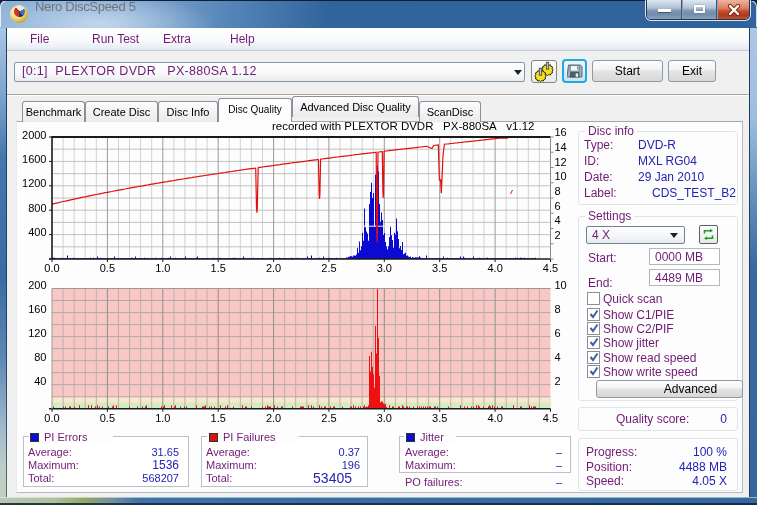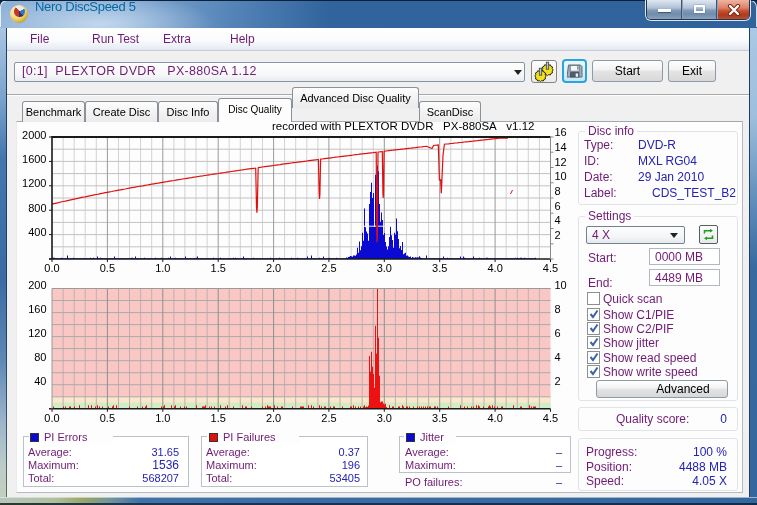--- a/index.html
+++ b/index.html
@@ -36,21 +36,21 @@
 <div class="abs" style="left:0;top:497px;width:757px;height:8px;
   background:linear-gradient(to right,#b7c6bc 0,#afbf9e 55px,#95a566 85px,#7191a0 112px,#3f72a7 140px,#3a6da4 300px,#35679e 100%);"></div>
 <div class="abs" style="left:0;top:497px;width:757px;height:1px;background:rgba(240,248,240,0.55);"></div>
 <div class="abs" style="left:0;top:503px;width:757px;height:2px;
   background:linear-gradient(to right,#2c3a2c 0,#1b3450 150px,#112c49 100%);"></div>
 
 <div class="abs" style="left:10px;top:5px;width:18px;height:18px;border-radius:50%;
   background:radial-gradient(circle at 38% 32%,#fffbe0 0,#f7e291 38%,#e3bc4a 62%,#b08a1e 85%,#7a5c0c 100%);"></div>
 <div class="abs" style="left:14px;top:6px;width:11px;height:11px;border-radius:50%;
   background:conic-gradient(from 320deg,#e8e8ee 0 100deg,#3a70c8 100deg 180deg,#203a60 180deg 225deg,#cc3322 225deg 360deg);"></div>
-<div class="lbl" style="left:35px;top:0;font-size:13px;letter-spacing:-0.3px;color:#0369a1;">Nero DiscSpeed 5</div>
+<div class="lbl" style="left:35px;top:0;font-size:13px;letter-spacing:-0.3px;color:#737373;">Nero DiscSpeed 5</div>
 
 <div class="abs" style="left:645px;top:0;width:106px;height:21px;border:1px solid #dce6f0;border-top:none;
   border-radius:0 0 6px 6px;overflow:hidden;">
 <div class="abs" style="left:0;top:0;width:104px;height:20px;border:1px solid #24364c;border-top:none;
   border-radius:0 0 5px 5px;overflow:hidden;background:#8ba0bd;">
   <div class="abs" style="left:0;top:0;width:35px;height:20px;
     background:linear-gradient(#dfe7f1,#b0c1d6 40%,#8399b5 52%,#708cab 70%,#8ea6c2);border-right:1px solid #3f556e;"></div>
   <div class="abs" style="left:36px;top:0;width:34px;height:20px;
     background:linear-gradient(#dfe7f1,#b0c1d6 40%,#8399b5 52%,#708cab 70%,#8ea6c2);border-right:1px solid #3f556e;"></div>
   <div class="abs" style="left:71px;top:0;width:33px;height:20px;
@@ -117,21 +117,21 @@
 
 <div class="abs" style="left:22px;top:101px;width:63px;height:21px;border:1px solid #8b919a;border-bottom:none;
   border-radius:3px 3px 0 0;background:linear-gradient(#fdfdfd,#f1f1f1 60%,#ebebeb);
   font-size:11px;text-align:center;line-height:20px;">Benchmark</div>
 <div class="abs" style="left:85px;top:101px;width:73px;height:21px;border:1px solid #8b919a;border-bottom:none;
   border-radius:3px 3px 0 0;background:linear-gradient(#fdfdfd,#f1f1f1 60%,#ebebeb);
   font-size:11px;text-align:center;line-height:20px;">Create Disc</div>
 <div class="abs" style="left:158px;top:101px;width:60px;height:21px;border:1px solid #8b919a;border-bottom:none;
   border-radius:3px 3px 0 0;background:linear-gradient(#fdfdfd,#f1f1f1 60%,#ebebeb);
   font-size:11px;text-align:center;line-height:20px;">Disc Info</div>
-<div class="abs" style="left:292px;top:87px;width:127px;height:21px;border:1px solid #8b919a;border-bottom:none;
+<div class="abs" style="left:292px;top:96px;width:127px;height:21px;border:1px solid #8b919a;border-bottom:none;
   border-radius:3px 3px 0 0;background:linear-gradient(#fdfdfd,#f1f1f1 60%,#ebebeb);
   font-size:11px;text-align:center;line-height:20px;">Advanced Disc Quality</div>
 <div class="abs" style="left:419px;top:101px;width:62px;height:21px;border:1px solid #8b919a;border-bottom:none;
   border-radius:3px 3px 0 0;background:linear-gradient(#fdfdfd,#f1f1f1 60%,#ebebeb);
   font-size:11px;text-align:center;line-height:20px;">ScanDisc</div>
 
 <div class="abs" style="left:218px;top:98px;width:74px;height:24px;border:1px solid #8b919a;border-bottom:none;
   border-radius:3px 3px 0 0;background:#fdfdfd;font-size:10px;text-align:center;line-height:21px;">Disc Quality</div>
 
 <svg width="757" height="505" viewBox="0 0 757 505" style="position:absolute;left:0;top:0" font-family="Liberation Sans, sans-serif">
@@ -263,21 +263,21 @@
 <svg class="abs" style="left:588px;top:351px;" width="12" height="12" viewBox="0 0 12 12">
     <path d="M2.5 6l2.5 3L9.5 2.5" fill="none" stroke="#3c62a8" stroke-width="2"></path>
   </svg>
 <div class="lbl" style="left:603px;top:352px;">Show read speed</div>
 <div class="cb" style="left:587px;top:365px;"></div>
 <svg class="abs" style="left:588px;top:365px;" width="12" height="12" viewBox="0 0 12 12">
     <path d="M2.5 6l2.5 3L9.5 2.5" fill="none" stroke="#3c62a8" stroke-width="2"></path>
   </svg>
 <div class="lbl" style="left:603px;top:366px;">Show write speed</div>
 
-<div class="btn" style="left:596px;top:380px;width:132px;height:18px;line-height:16px;padding-left:42px;">Advanced</div>
+<div class="btn" style="left:596px;top:380px;width:147px;height:18px;line-height:16px;padding-left:42px;">Advanced</div>
 
 <div class="gbox" style="left:578px;top:407px;width:160px;height:24px;"></div>
 <div class="lbl" style="left:586px;top:413px;margin-left:30px;">Quality score:</div>
 <div class="lbl val" style="left:686px;top:413px;width:41px;text-align:right;">0</div>
 
 <div class="gbox" style="left:578px;top:438px;width:160px;height:53px;"></div>
 <div class="lbl" style="left:586px;top:446px;">Progress:</div>
 <div class="lbl val" style="left:640px;top:446px;width:87px;text-align:right;">100 %</div>
 <div class="lbl" style="left:586px;top:461px;">Position:</div>
 <div class="lbl val" style="left:640px;top:461px;width:87px;text-align:right;">4488 MB</div>
@@ -297,21 +297,21 @@
 
 <div class="sbox" style="left:201px;top:436px;width:167px;height:51px;"></div>
 <div class="abs" style="left:207px;top:432px;width:92px;height:11px;background:#fdfdfd;"></div>
 <div class="abs" style="left:209px;top:433px;width:9px;height:9px;background:#e01010;border:1px solid #333;"></div>
 <div class="lbl" style="left:223px;top:431px;font-size:11px;">PI Failures</div>
 <div class="lbl" style="left:206px;top:446px;font-size:11px;">Average:</div>
 <div class="lbl val" style="left:280px;top:446px;font-size:11px;width:80px;text-align:right;">0.37</div>
 <div class="lbl" style="left:206px;top:459px;font-size:11px;">Maximum:</div>
 <div class="lbl val" style="left:280px;top:459px;font-size:11px;width:80px;text-align:right;">196</div>
 <div class="lbl" style="left:206px;top:472px;font-size:11px;">Total:</div>
-<div class="lbl val" style="left:280px;top:472px;font-size:11px;width:80px;text-align:right;">53405</div>
+<div class="lbl val" style="left:272px;top:472px;font-size:14px;width:80px;text-align:right;">53405</div>
 
 <div class="sbox" style="left:399px;top:436px;width:172px;height:37px;"></div>
 <div class="abs" style="left:404px;top:432px;width:52px;height:11px;background:#fdfdfd;"></div>
 <div class="abs" style="left:406px;top:433px;width:9px;height:9px;background:#0a0ad2;border:1px solid #333;"></div>
 <div class="lbl" style="left:420px;top:431px;font-size:11px;">Jitter</div>
 <div class="lbl" style="left:405px;top:446px;font-size:11px;">Average:</div>
 <div class="lbl val" style="left:480px;top:446px;font-size:11px;width:82px;text-align:right;">–</div>
 <div class="lbl" style="left:405px;top:459px;font-size:11px;">Maximum:</div>
 <div class="lbl val" style="left:480px;top:459px;font-size:11px;width:82px;text-align:right;">–</div>
 <div class="lbl" style="left:405px;top:476px;font-size:11px;">PO failures:</div>

